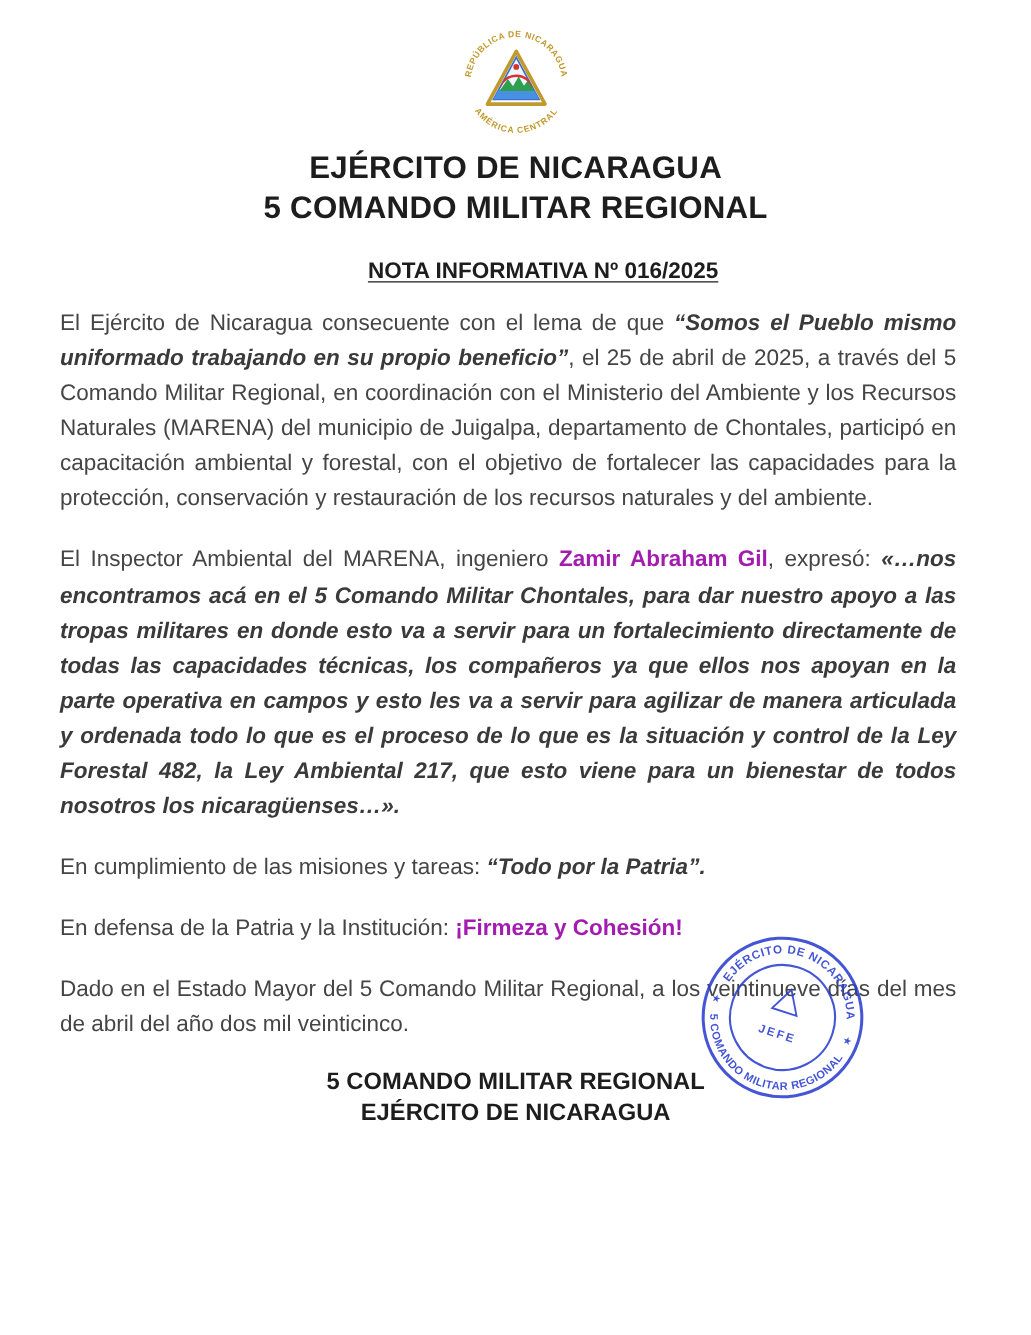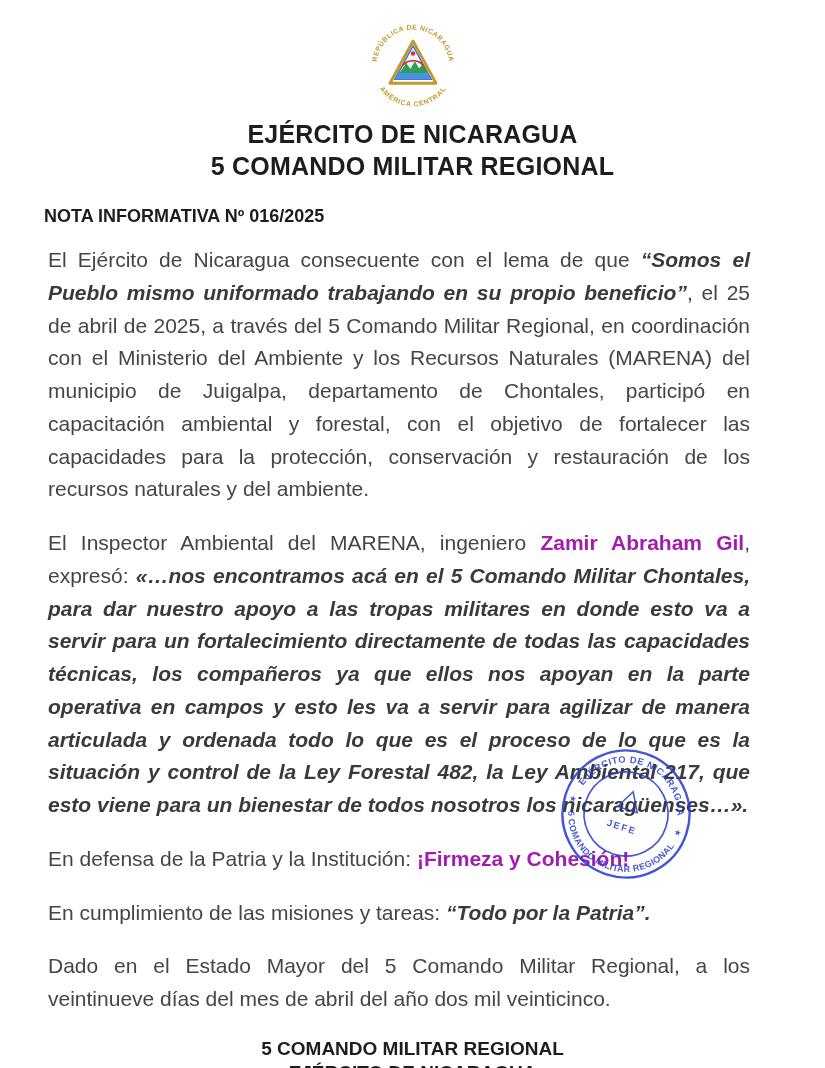--- a/index.html
+++ b/index.html
@@ -21,36 +21,38 @@
     margin: 0;
     text-align: center;
     font-weight: bold;
     font-size: 25px;
     line-height: 1.28;
     color: #1d1d1d;
     letter-spacing: 0.2px;
   }
   .nota {
     margin-top: 24px;
+    text-align: center;
     font-weight: bold;
     font-size: 18px;
     color: #1d1d1d;
+    text-decoration: underline;
     text-underline-offset: 3px;
     margin-left: 44px;
   }
   .subject {
     margin-top: 15px;
     text-align: center;
     font-weight: bold;
     font-size: 18px;
     color: #1d1d1d;
   }
   .doc-body {
-    padding: 17px 75px 0 48px;
-    font-size: 21px;
+    padding: 17px 60px 0 48px;
+    font-size: 18px;
     line-height: 1.56;
     text-align: justify;
   }
   .doc-body p { margin: 0 0 21px 0; }
   .b  { font-weight: bold; color: #a21caf; }
   .bi { font-weight: bold; font-style: italic; color: #3a3a3a; }
   .signature {
     margin-top: 14px;
     text-align: center;
     font-weight: bold;
@@ -110,23 +112,23 @@
 
   <div class="nota">NOTA INFORMATIVA Nº 016/2025</div>
 
 
   <div class="doc-body">
     <p><span>El Ejército de Nicaragua consecuente con el lema de que </span><span class="bi">“Somos el Pueblo mismo uniformado trabajando en su propio beneficio”</span><span>, el 25 de abril de 2025, a través del 5 Comando Militar Regional, en coordinación con el Ministerio del Ambiente y los Recursos Naturales (MARENA) del municipio de Juigalpa, departamento de Chontales, participó en capacitación ambiental y forestal, con el objetivo de fortalecer las capacidades para la protección, conservación y restauración de los recursos naturales y del ambiente.</span></p>
 
     <p><span>El Inspector Ambiental del MARENA, ingeniero </span><span class="b">Zamir Abraham Gil</span><span>, expresó: </span><span class="bi">«…nos encontramos acá en el 5 Comando Militar Chontales, para dar nuestro apoyo a las tropas militares en donde esto va a servir para un fortalecimiento directamente de todas las capacidades técnicas, los compañeros ya que ellos nos apoyan en la parte operativa en campos y esto les va a servir para agilizar de manera articulada y ordenada todo lo que es el proceso de lo que es la situación y control de la Ley Forestal 482, la Ley Ambiental 217, que esto viene para un bienestar de todos nosotros los nicaragüenses…».</span></p>
 
 
+    <p><span>En cumplimiento de las misiones y tareas: </span><span class="bi">“Todo por la Patria”.</span></p>
+
     <p><span>En defensa de la Patria y la Institución: </span><span class="b">¡Firmeza y Cohesión!</span></p>
-
-    <p><span>En cumplimiento de las misiones y tareas: </span><span class="bi">“Todo por la Patria”.</span></p>
 
     <p><span>Dado en el Estado Mayor del 5 Comando Militar Regional, a los veintinueve días del mes de abril del año dos mil veinticinco.</span></p>
   </div>
 
   <div class="signature">
     <div>5 COMANDO MILITAR REGIONAL</div>
     <div>EJÉRCITO DE NICARAGUA</div>
   </div>
 
   <div class="stamp">

